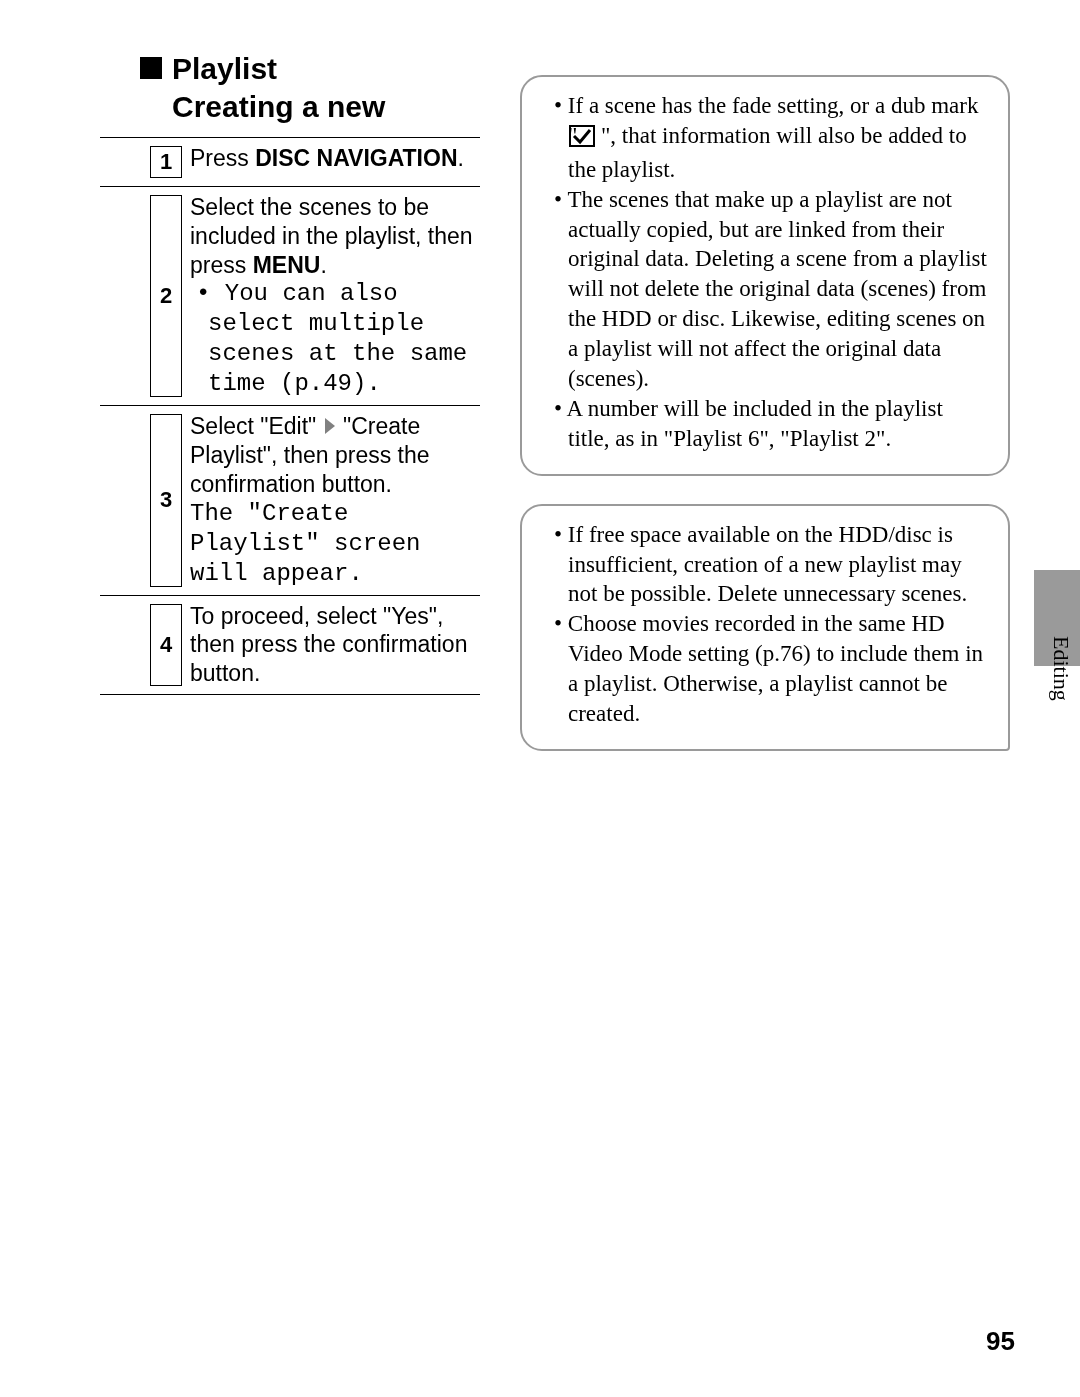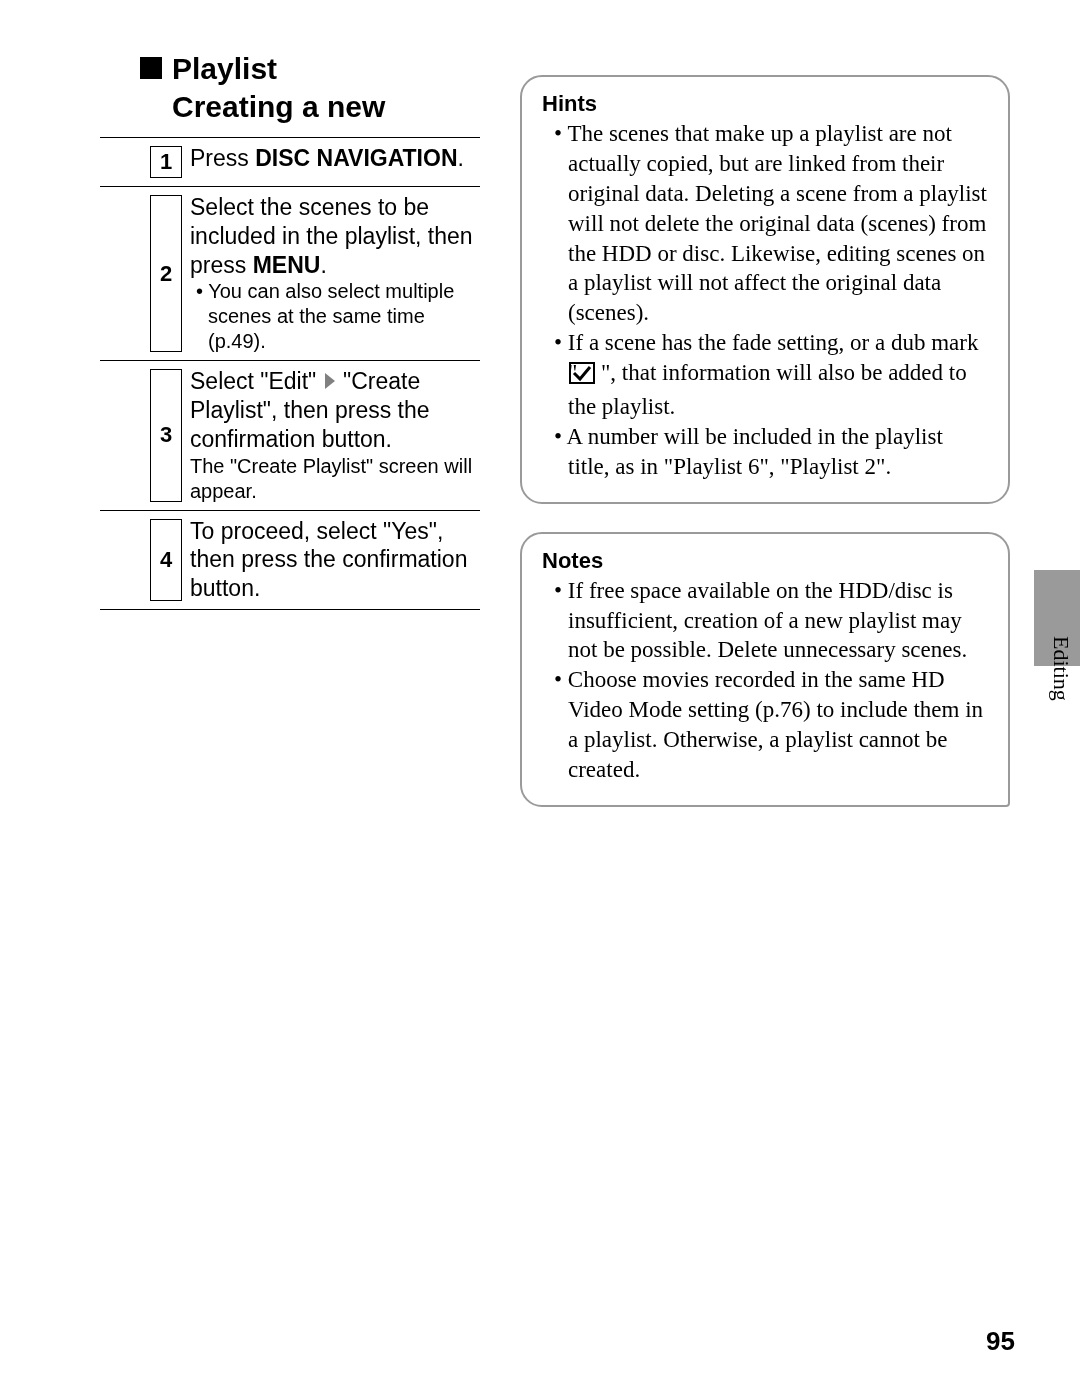--- a/index.html
+++ b/index.html
@@ -90,22 +90,22 @@
   }
   .instr {
     font-family: Arial, Helvetica, "Helvetica Neue", sans-serif;
     font-stretch: condensed;
     font-size: 23px;
   }
   .instr .bold, .note-title {
     font-weight: 900;
   }
   .caption {
-    font-family: Liberation Sans, sans-serif;
-    font-size: 20px;
+    font-family: Liberation Mono, monospace;
+    font-size: 24px;
   }
   .bullet-line {
     padding-left: 18px;
     text-indent: -12px;
   }
   .arrow-icon {
     display: inline-block;
     vertical-align: -2px;
   }
   .arrow-icon svg { display: block; }
@@ -228,33 +228,31 @@
             <div class="instr">To proceed, select "Yes", then press the confirmation button.</div>
           </div>
         </div>
 
       </div>
     </div>
 
     <div class="col-right">
 
       <div class="info-box">
-        <div class="box-title">Hints</div>
         <div class="box-list">
-          <p class="box-item">• <span>The scenes that make up a playlist are not actually copied, but are linked from their original data. Deleting a scene from a playlist will not delete the original data (scenes) from the HDD or disc. Likewise, editing scenes on a playlist will not affect the original data (scenes).</span></p>
           <p class="box-item">• <span>If a scene has the fade setting, or a dub mark " </span><span class="dub-icon"><svg width="26" height="22">
                   <rect x="1" y="1" width="24" height="20" fill="none" stroke="#000" stroke-width="2"></rect>
                   <polyline points="5,11 11,17 21,5" fill="none" stroke="#000" stroke-width="3"></polyline>
                 </svg></span><span> ", that information will also be added to the playlist.</span></p>
+          <p class="box-item">• <span>The scenes that make up a playlist are not actually copied, but are linked from their original data. Deleting a scene from a playlist will not delete the original data (scenes) from the HDD or disc. Likewise, editing scenes on a playlist will not affect the original data (scenes).</span></p>
           <p class="box-item">• <span>A number will be included in the playlist title, as in "Playlist 6", "Playlist 2".</span></p>
         </div>
       </div>
 
       <div class="info-box notes">
-        <div class="box-title">Notes</div>
         <div class="box-list">
           <p class="box-item">• <span>If free space available on the HDD/disc is insufficient, creation of a new playlist may not be possible. Delete unnecessary scenes.</span></p>
           <p class="box-item">• <span>Choose movies recorded in the same HD Video Mode setting (p.76) to include them in a playlist. Otherwise, a playlist cannot be created.</span></p>
         </div>
       </div>
 
     </div>
   </div>
 
   <div class="side-tab"></div>

